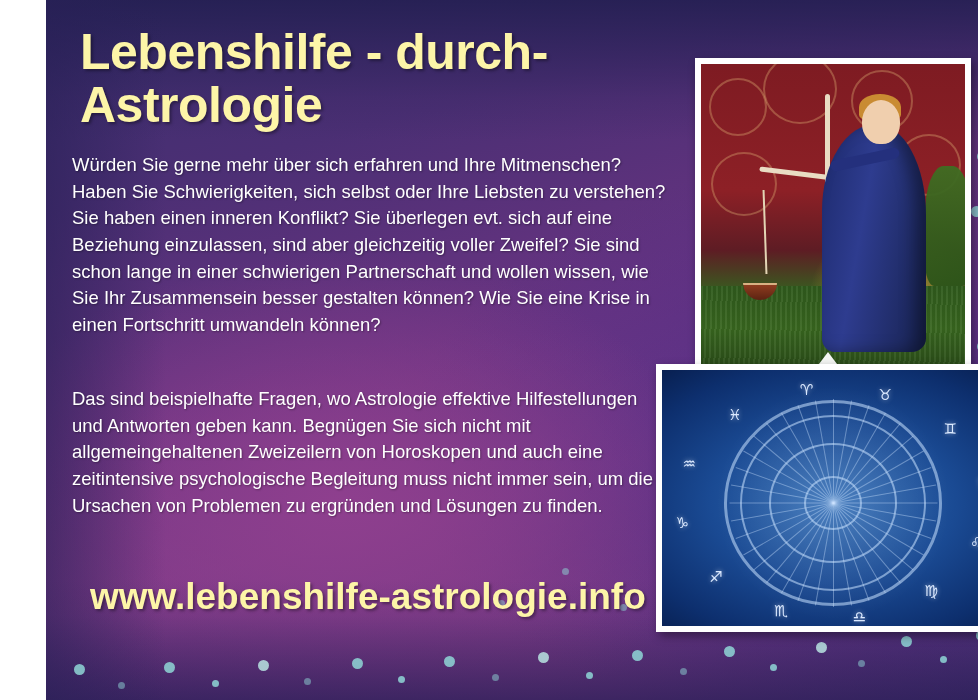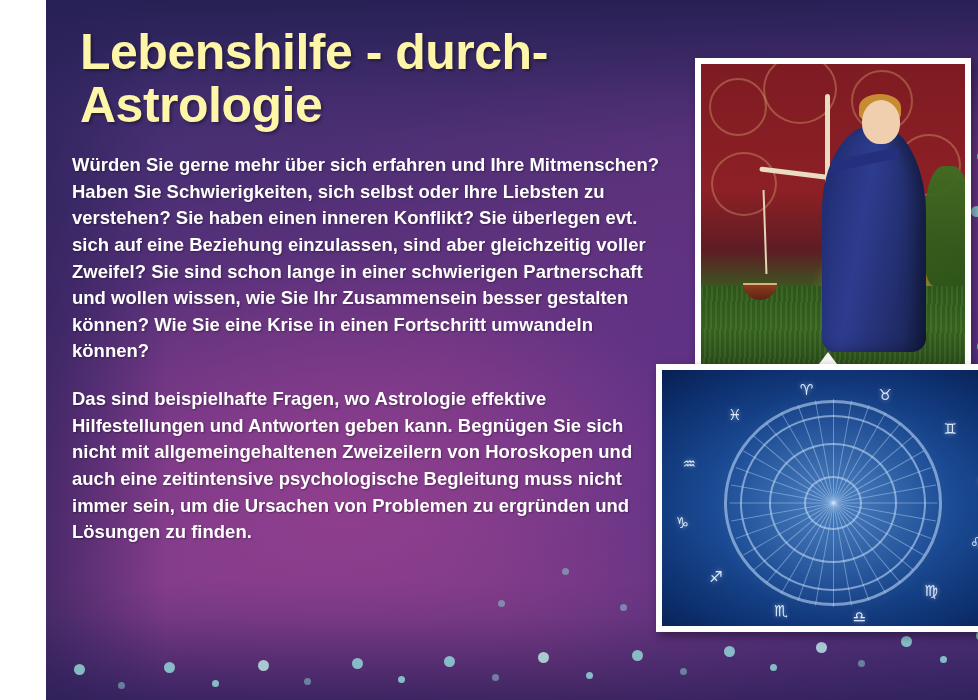--- a/index.html
+++ b/index.html
@@ -70,21 +70,21 @@
     letter-spacing: -0.5px;
     text-shadow: 2px 2px 3px rgba(0,0,0,0.35);
   }
   .body-text {
     position: absolute;
     left: 26px;
     width: 600px;
     color: #ffffff;
     font-size: 18.5px;
     line-height: 1.44;
-    font-weight: bold;
+    font-weight: normal;
     text-shadow: 1px 1px 2px rgba(0,0,0,0.35);
   }
   .para1 { top: 152px; }
   .para2 { top: 386px; }
   .url {
     position: absolute;
     left: 44px;
     top: 576px;
     width: 600px;
     color: #fdf5a8;
@@ -308,20 +308,21 @@
   <div class="dot sm dim" style="left:452px; top:600px;"></div>
   <div class="dot sm dim" style="left:516px; top:568px;"></div>
   <div class="dot sm dim" style="left:574px; top:604px;"></div>
 
   <div class="headline">Lebenshilfe - durch-Astrologie</div>
 
   <div class="body-text para1">Würden Sie gerne mehr über sich erfahren und Ihre Mitmenschen? Haben Sie Schwierigkeiten, sich selbst oder Ihre Liebsten zu verstehen? Sie haben einen inneren Konflikt? Sie überlegen evt. sich auf eine Beziehung einzulassen, sind aber gleichzeitig voller Zweifel? Sie sind schon lange in einer schwierigen Partnerschaft und wollen wissen, wie Sie Ihr Zusammensein besser gestalten können? Wie Sie eine Krise in einen Fortschritt umwandeln können?</div>
 
   <div class="body-text para2">Das sind beispielhafte Fragen, wo Astrologie  effektive Hilfestellungen und Antworten geben kann. Begnügen Sie sich nicht mit allgemeingehaltenen Zweizeilern von Horoskopen und auch eine zeitintensive psychologische Begleitung muss nicht immer sein, um die Ursachen von Problemen zu ergründen und Lösungen zu finden.</div>
 
+  <div class="url">www.lebenshilfe-astrologie.info</div>
 
   <div class="photo-frame" id="frame-libra">
     <div class="photo-inner">
       <div class="libra-art">
         <div class="vine" style="left:8px; top:14px; width:54px; height:54px;"></div>
         <div class="vine" style="left:62px; top:-10px; width:70px; height:66px;"></div>
         <div class="vine" style="left:10px; top:88px; width:62px; height:60px;"></div>
         <div class="vine" style="left:150px; top:6px; width:58px; height:58px;"></div>
         <div class="vine" style="left:196px; top:70px; width:60px; height:58px;"></div>
         <div class="tree"></div>

